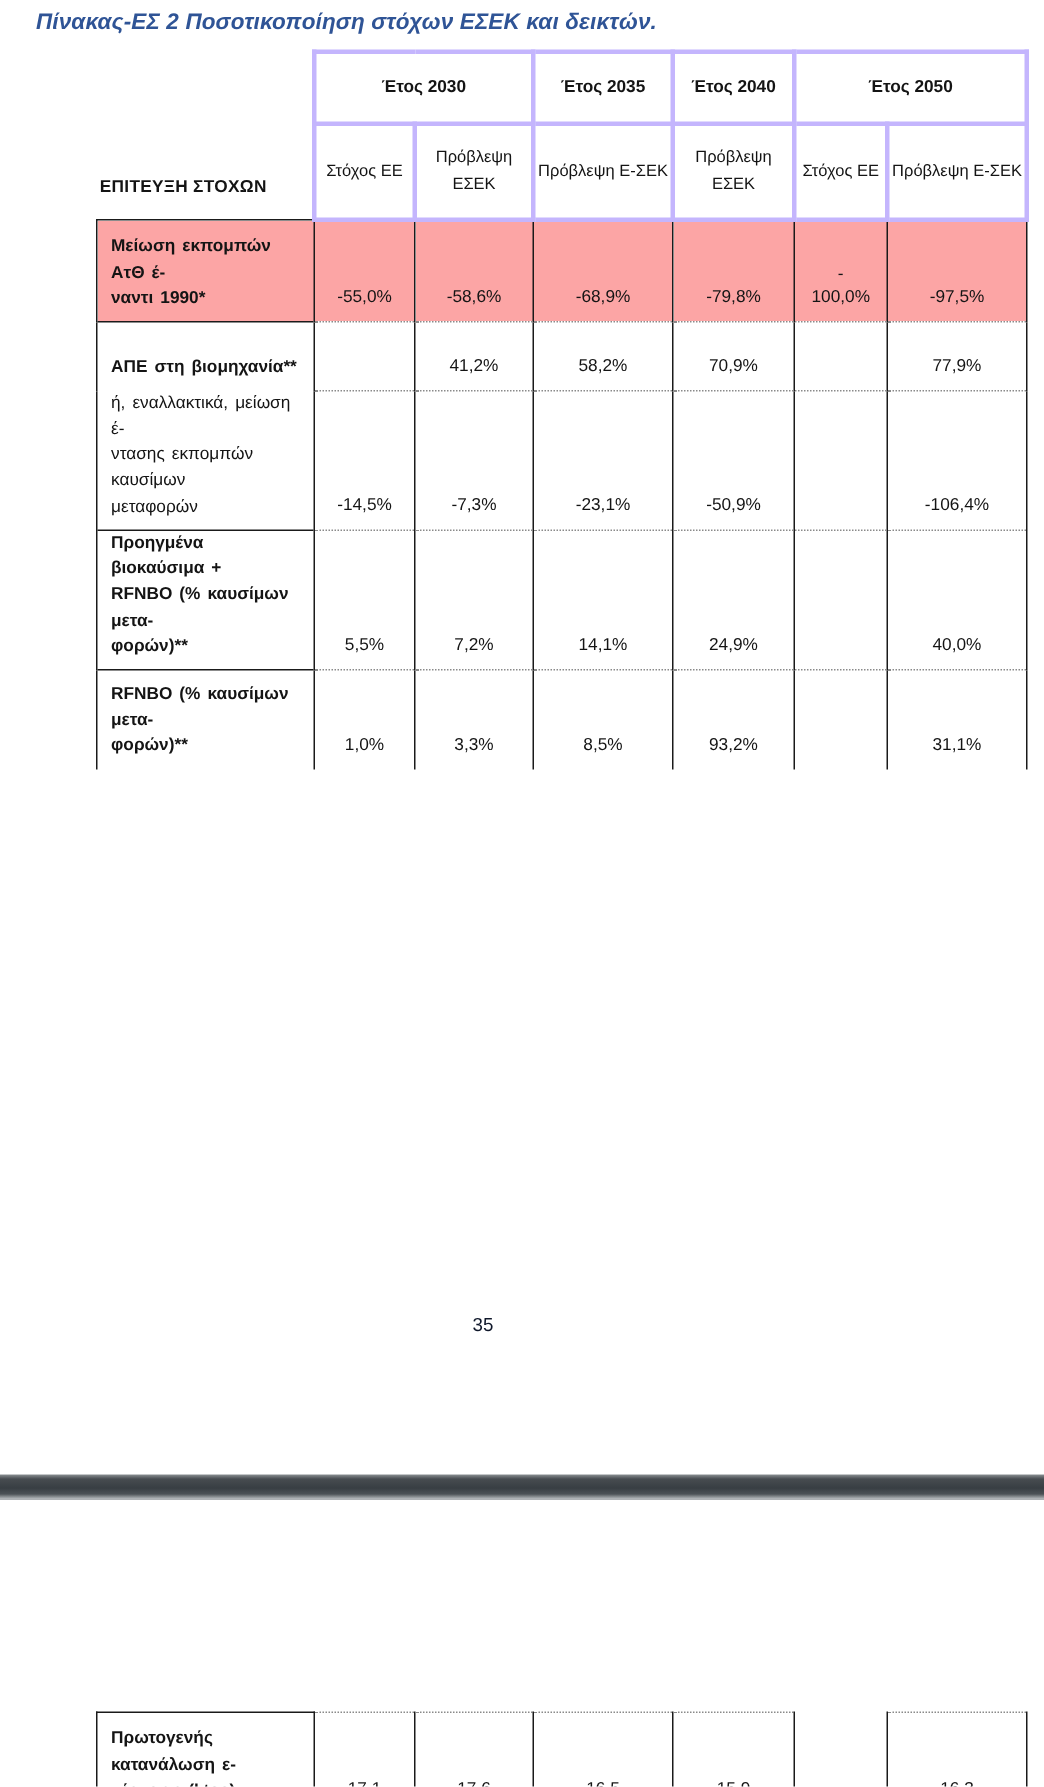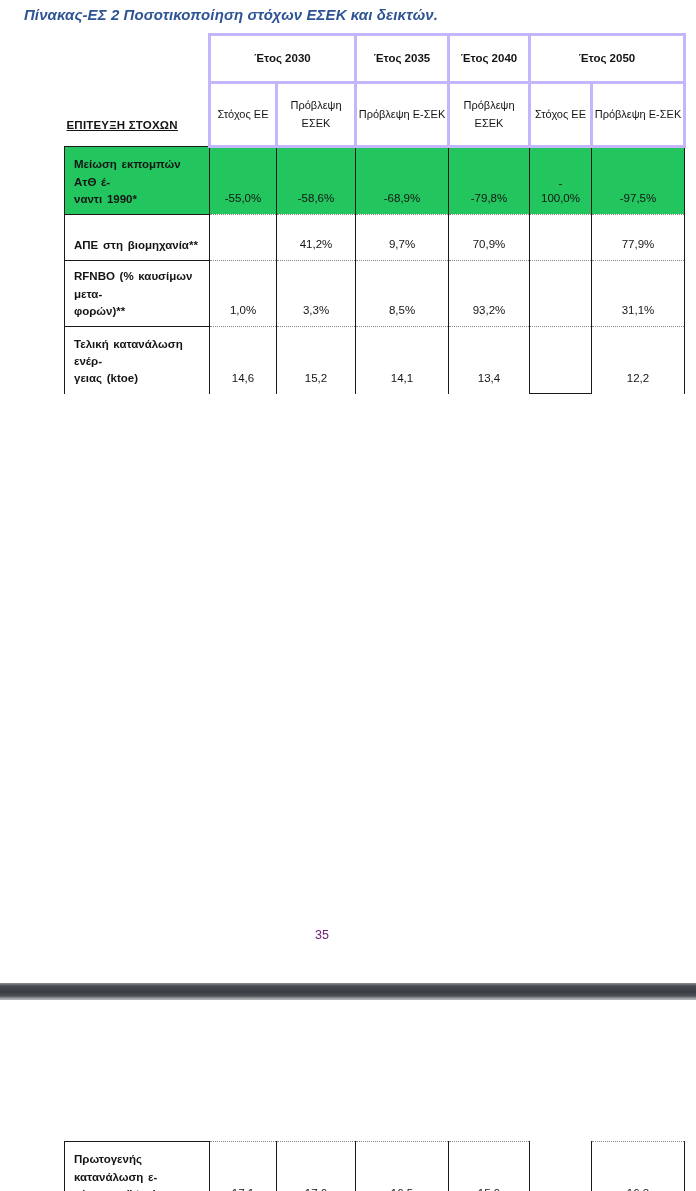--- a/index.html
+++ b/index.html
@@ -10,22 +10,22 @@
   }
   .page{position:absolute;left:0;width:696px;background:#fff;}
   .page-1{top:0;height:983px;}
   .page-2{top:1000px;height:191px;}
   .doc-title{
     position:absolute;left:24px;top:6px;
     font-size:15px;font-weight:bold;font-style:italic;color:#2F5496;
     letter-spacing:0.1px;
   }
   .page-num{
-    position:absolute;left:0;top:928px;width:644px;text-align:center;
-    font-size:12.5px;color:#701a75;
+    position:absolute;left:0;top:876px;width:644px;text-align:center;
+    font-size:12.5px;color:#0f172a;
   }
   .page-separator{
     position:absolute;left:0;top:983px;width:696px;height:17px;
     background:linear-gradient(180deg,#8a8f92 0px,#474c50 3px,#383e43 9px,#4c5256 13px,#aeb2b5 16px);
   }
   table.tbl{
     border-collapse:collapse;table-layout:fixed;
     position:absolute;left:64px;width:620px;
     font-size:11.5px;
   }
@@ -38,39 +38,39 @@
   
   td.h{
     border:3px solid #c4b5fd;text-align:center;vertical-align:middle;
     line-height:1.55;white-space:pre-line;
   }
   td.yh{font-weight:bold;}
   td.sh{font-size:11px;}
   td.corner{border:none;background:#fff;}
   td.corner-label{
     vertical-align:bottom;text-align:left;font-weight:bold;
-    padding:0 2px 15px 2px;font-size:11.5px;letter-spacing:0.2px;text-decoration:underline;
+    padding:0 2px 15px 2px;font-size:11.5px;letter-spacing:0.2px;
   }
   
   td.lab{
     border-left:1px solid #1a1a1a;border-right:1px solid #1a1a1a;border-top:1px solid #1a1a1a;
     vertical-align:bottom;text-align:left;font-weight:bold;
     padding:0 9px 6px 9px;white-space:pre-line;line-height:1.5;word-spacing:1.5px;
   }
   td.lab.nt{border-top:none;}
   td.lab.rg{font-weight:normal;}
   
   td.val{
     border-left:1px solid #1a1a1a;border-right:1px solid #1a1a1a;
     border-top:1px dotted #8a8a8a;
     vertical-align:bottom;text-align:center;
     padding:0 2px 7px 2px;white-space:pre-line;line-height:1.35;
   }
   td.b{font-weight:normal;}
-  tr.hl td{background:#22c55e;}
+  tr.hl td{background:#fca5a5;}
   td.boxed{border-bottom:1px solid #1a1a1a;}
   
   table.tbl-frag td{border-bottom:1px solid #1a1a1a;}
   table.tbl-frag td.open{border-top:none;border-left:none;border-right:none;background:#fff;}
 </style>
 </head>
 <body>
 
 <div class="page page-1">
   <div class="doc-title">Πίνακας-ΕΣ 2 Ποσοτικοποίηση στόχων ΕΣΕΚ και δεικτών.</div>
@@ -111,44 +111,56 @@
       <td class="val b">-68,9%</td>
       <td class="val b">-79,8%</td>
       <td class="val">-
 100,0%</td>
       <td class="val b">-97,5%</td>
     </tr>
     <tr style="height:46px">
       <td class="lab">ΑΠΕ στη βιομηχανία**</td>
       <td class="val"></td>
       <td class="val b">41,2%</td>
-      <td class="val b">9,7%</td>
+      <td class="val b">58,2%</td>
       <td class="val b">70,9%</td>
       <td class="val"></td>
       <td class="val b">77,9%</td>
+    </tr>
+    <tr style="height:87px">
+      <td class="lab nt rg">ή, εναλλακτικά, μείωση έ-
+ντασης εκπομπών καυσίμων
+μεταφορών</td>
+      <td class="val">-14,5%</td>
+      <td class="val b">-7,3%</td>
+      <td class="val b">-23,1%</td>
+      <td class="val b">-50,9%</td>
+      <td class="val"></td>
+      <td class="val b">-106,4%</td>
+    </tr>
+    <tr style="height:85px">
+      <td class="lab">Προηγμένα βιοκαύσιμα +
+RFNBO (% καυσίμων μετα-
+φορών)**</td>
+      <td class="val">5,5%</td>
+      <td class="val b">7,2%</td>
+      <td class="val b">14,1%</td>
+      <td class="val b">24,9%</td>
+      <td class="val"></td>
+      <td class="val b">40,0%</td>
     </tr>
     <tr style="height:66px">
       <td class="lab">RFNBO (% καυσίμων μετα-
 φορών)**</td>
       <td class="val">1,0%</td>
       <td class="val b">3,3%</td>
       <td class="val b">8,5%</td>
       <td class="val b">93,2%</td>
       <td class="val"></td>
       <td class="val b">31,1%</td>
-    </tr>
-    <tr style="height:67px">
-      <td class="lab">Τελική κατανάλωση ενέρ-
-γειας (ktoe)</td>
-      <td class="val">14,6</td>
-      <td class="val b">15,2</td>
-      <td class="val b">14,1</td>
-      <td class="val b">13,4</td>
-      <td class="val boxed"></td>
-      <td class="val b">12,2</td>
     </tr>
   </tbody>
     </table>
 
   <div class="page-num">35</div>
 </div>
 
 <div class="page-separator"></div>
 
 <div class="page page-2"></div>

